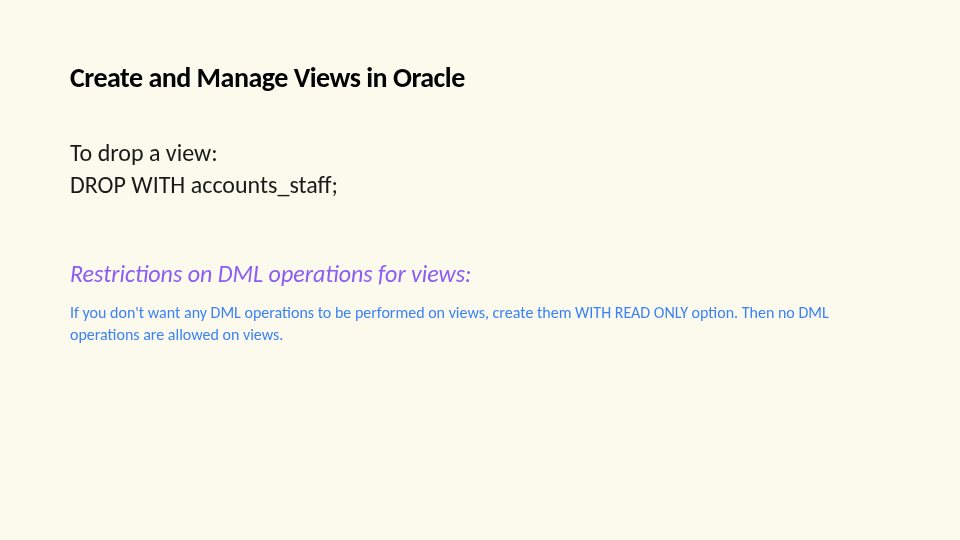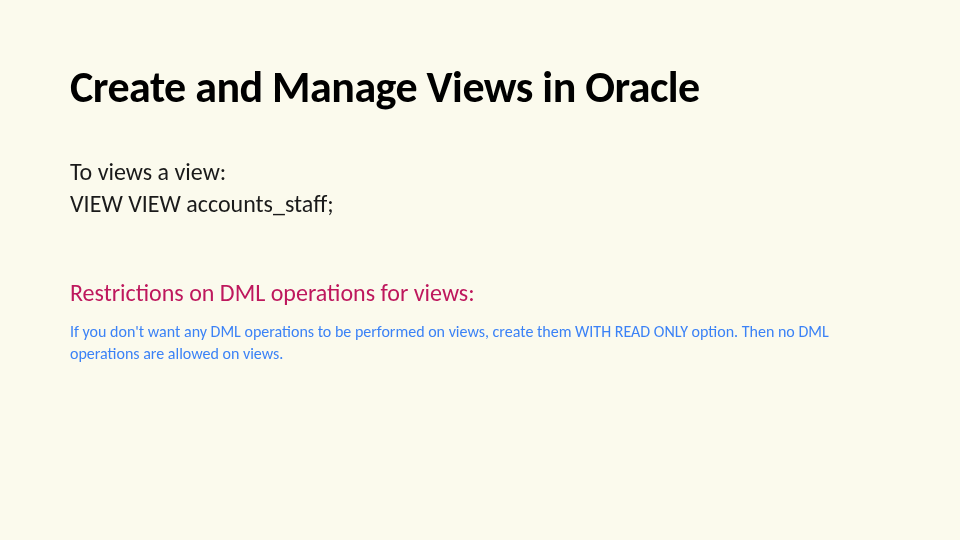--- a/index.html
+++ b/index.html
@@ -10,53 +10,54 @@
     body {
       width: 960px;
       height: 540px;
       background-color: #fbfaed;
       font-family: Calibri, 'Segoe UI', Arial, sans-serif;
       color: #1a1a1a;
       padding: 60px 70px 40px 70px;
       overflow: hidden;
     }
     .slide-title {
-      font-size: 44px;
+      font-size: 28px;
       font-weight: 600;
       color: #000;
       margin-bottom: 42px;
       letter-spacing: -0.5px;
     }
     .body-text {
       font-size: 24px;
       line-height: 1.35;
       color: #1a1a1a;
       margin-bottom: 0;
     }
     .section-gap {
       height: 56px;
     }
     .subheading {
       font-size: 24px;
       line-height: 1.35;
-      color: #be185d;
+      color: #8b5cf6;
       margin-bottom: 12px;
+      font-style: italic;
     }
     .detail-text {
       font-size: 16px;
       line-height: 1.35;
       color: #3b82f6;
     }
   </style>
 </head>
 <body>
 
 <h1 class="slide-title">Create and Manage Views in Oracle</h1>
 
-<p class="body-text">To views a view:</p>
+<p class="body-text">To drop a view:</p>
 
-<p class="body-text">VIEW VIEW accounts_staff;</p>
+<p class="body-text">DROP WITH accounts_staff;</p>
 
 <div class="section-gap"></div>
 
 <p class="subheading">Restrictions on DML operations for views:</p>
 
 <p class="detail-text">If you don't want any DML operations to be performed on views, create them WITH READ ONLY option. Then no DML operations are allowed on views.</p>
 
 </body></html>

